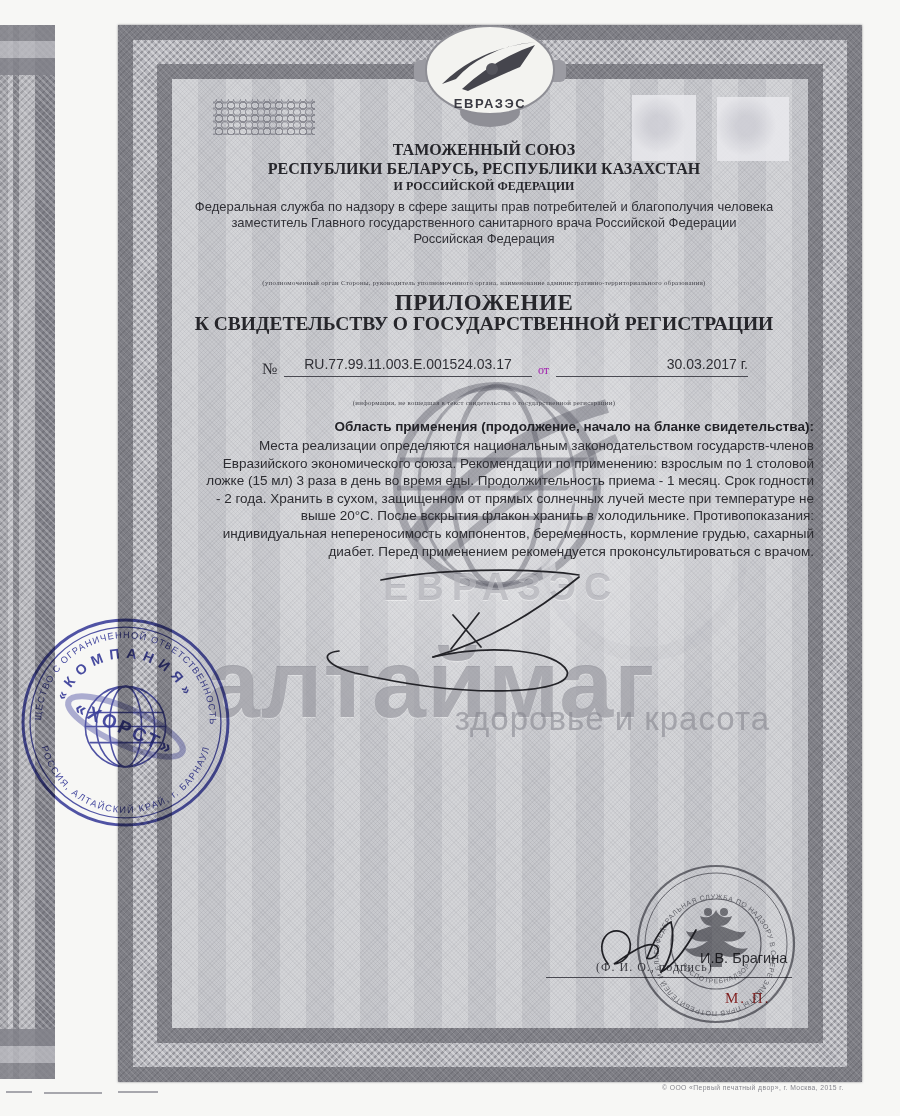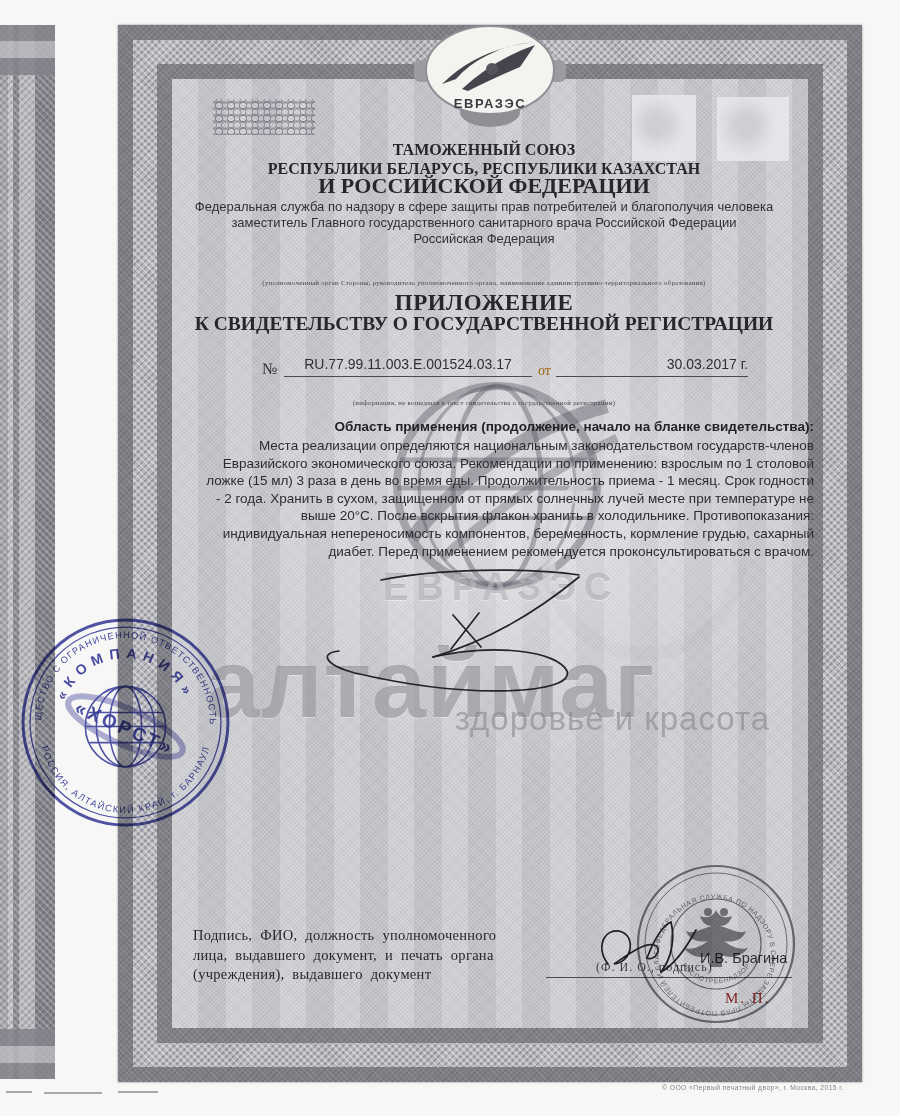--- a/index.html
+++ b/index.html
@@ -153,34 +153,34 @@
       <path d="M70,190 Q160,110 245,70" stroke-width="9" stroke="rgba(100,100,112,.35)"></path>
     </g>
     <circle cx="272" cy="190" r="96" fill="none" stroke="rgba(248,248,250,.75)" stroke-width="14"></circle>
   </svg>
   <div class="wm-evr">ЕВРАЗЭС</div>
   <div class="wm-brand">алтаймаг</div>
   <div class="wm-tagline">здоровье и красота</div>
 
   <div class="ctr serifb" style="top:141px;font-size:16px;">ТАМОЖЕННЫЙ СОЮЗ</div>
   <div class="ctr serifb" style="top:160px;font-size:16px;">РЕСПУБЛИКИ БЕЛАРУСЬ, РЕСПУБЛИКИ КАЗАХСТАН</div>
-  <div class="ctr serifb" style="top:173px;font-size:22px;">И РОССИЙСКОЙ ФЕДЕРАЦИИ</div>
+  <div class="ctr serifb" style="top:179px;font-size:12px;">И РОССИЙСКОЙ ФЕДЕРАЦИИ</div>
   <div class="ctr sans" style="top:199px;font-size:13px;">Федеральная служба по надзору в сфере защиты прав потребителей и благополучия человека</div>
   <div class="ctr sans" style="top:215px;font-size:13px;">заместитель Главного государственного санитарного врача Российской Федерации</div>
   <div class="ctr sans" style="top:231px;font-size:13px;">Российская Федерация</div>
   <div class="ctr tiny" style="top:279px;">(уполномоченный орган Стороны, руководитель уполномоченного органа, наименование административно-территориального образования)</div>
 
   <div class="ctr serifb" style="top:290px;font-size:23px;letter-spacing:.5px;">ПРИЛОЖЕНИЕ</div>
   <div class="ctr serifb" style="top:313px;font-size:19.5px;">К СВИДЕТЕЛЬСТВУ О ГОСУДАРСТВЕННОЙ РЕГИСТРАЦИИ</div>
 
   <div style="position:absolute;left:262px;top:360px;font-size:16px;color:#2e2e34;">№</div>
   <div class="uline" style="left:284px;top:352px;width:248px;">
     <span>RU.77.99.11.003.E.001524.03.17</span>
   </div>
-  <div style="position:absolute;left:538px;top:363px;font-size:14px;color:#a16207;">от</div>
+  <div style="position:absolute;left:538px;top:363px;font-size:12px;color:#a21caf;">от</div>
   <div class="uline" style="left:556px;top:352px;width:192px;text-align:right;">
     <span>30.03.2017 г.</span>
   </div>
   <div class="ctr tiny" style="top:399px;">(информация, не вошедшая в текст свидетельства о государственной регистрации)</div>
 
   <div class="bodytext" style="top:418px;font-weight:bold;color:#222227;">Область применения (продолжение, начало на бланке свидетельства):</div>
   <div class="bodytext" style="top:437px;">Места реализации определяются национальным законодательством государств-членов Евразийского экономического союза. Рекомендации по применению: взрослым по 1 столовой ложке (15 мл) 3 раза в день во время еды. Продолжительность приема - 1 месяц. Срок годности - 2 года. Хранить в сухом, защищенном от прямых солнечных лучей месте при температуре не выше 20°С. После вскрытия флакон хранить в холодильнике. Противопоказания: индивидуальная непереносимость компонентов, беременность, кормление грудью, сахарный диабет. Перед применением рекомендуется проконсультироваться с врачом.</div>
 
   <svg style="left:295px;top:555px;" width="300" height="160" viewBox="0 0 300 160">
     <g fill="none" stroke="#232328" stroke-width="1.7" stroke-linecap="round">
@@ -218,23 +218,20 @@
       <text font-size="9.2" letter-spacing="1.4">
         <textPath href="#cstBot" startOffset="50%" text-anchor="middle">РОССИЯ, АЛТАЙСКИЙ КРАЙ, г. БАРНАУЛ</textPath>
       </text>
       <text font-size="14" font-weight="bold" letter-spacing="6">
         <textPath href="#cstInner" startOffset="50%" text-anchor="middle">«КОМПАНИЯ»</textPath>
       </text>
       <text x="108" y="120" text-anchor="middle" font-size="19" font-weight="bold" letter-spacing="3" transform="rotate(24 108 112)">«ХОРСТ»</text>
     </g>
   </svg>
 
-  <div class="sig-caption pre">Подпись, ФИО, должность уполномоченного
-лица, выдавшего документ, и печать органа
-(учреждения), выдавшего документ</div>
   <div class="sig-line"></div>
   <div class="sig-line-cap">(Ф. И. О., подпись)</div>
   <div class="signer">И.В. Брагина</div>
   <div class="mp">М. П.</div>
 
   <svg class="blend" style="left:634px;top:862px;" width="164" height="164" viewBox="0 0 164 164">
     <defs>
       <path id="ostRing" d="M 26,82 A 56,56 0 1 1 25.9,82.5"></path>
       <path id="ostInner" d="M 48,104 A 42,42 0 0 0 116,104"></path>
     </defs>

